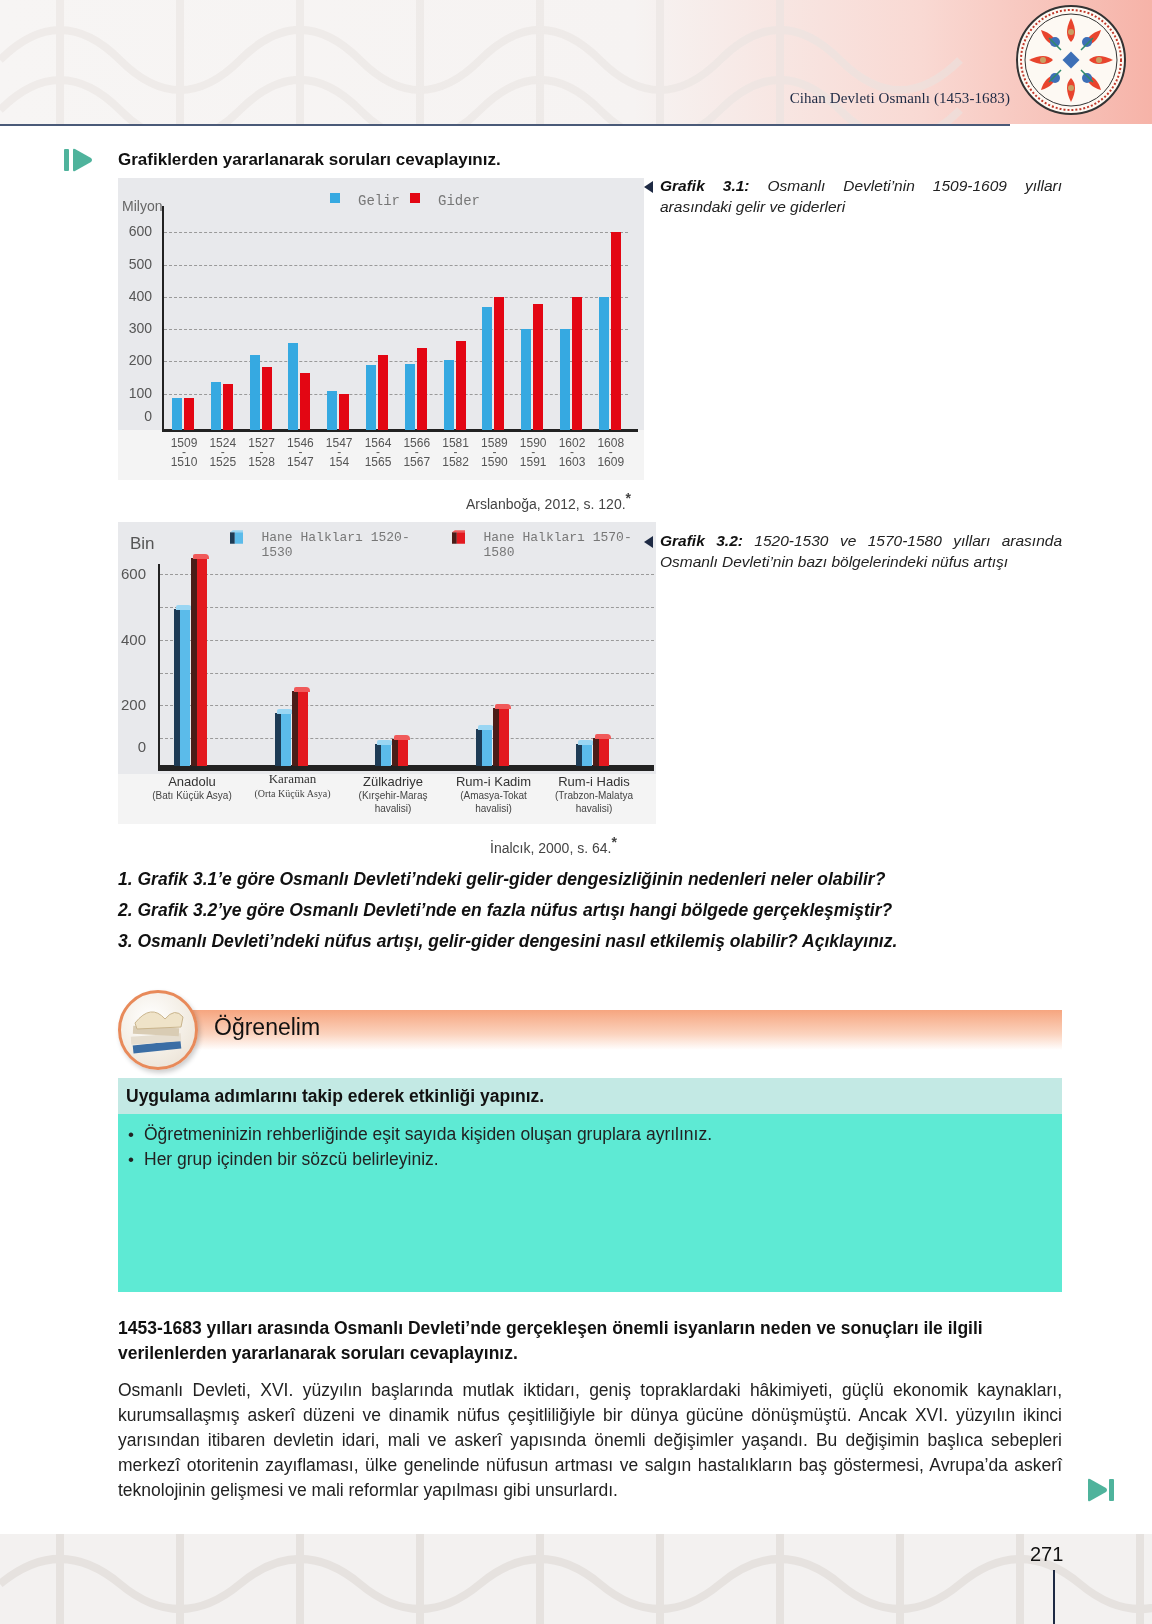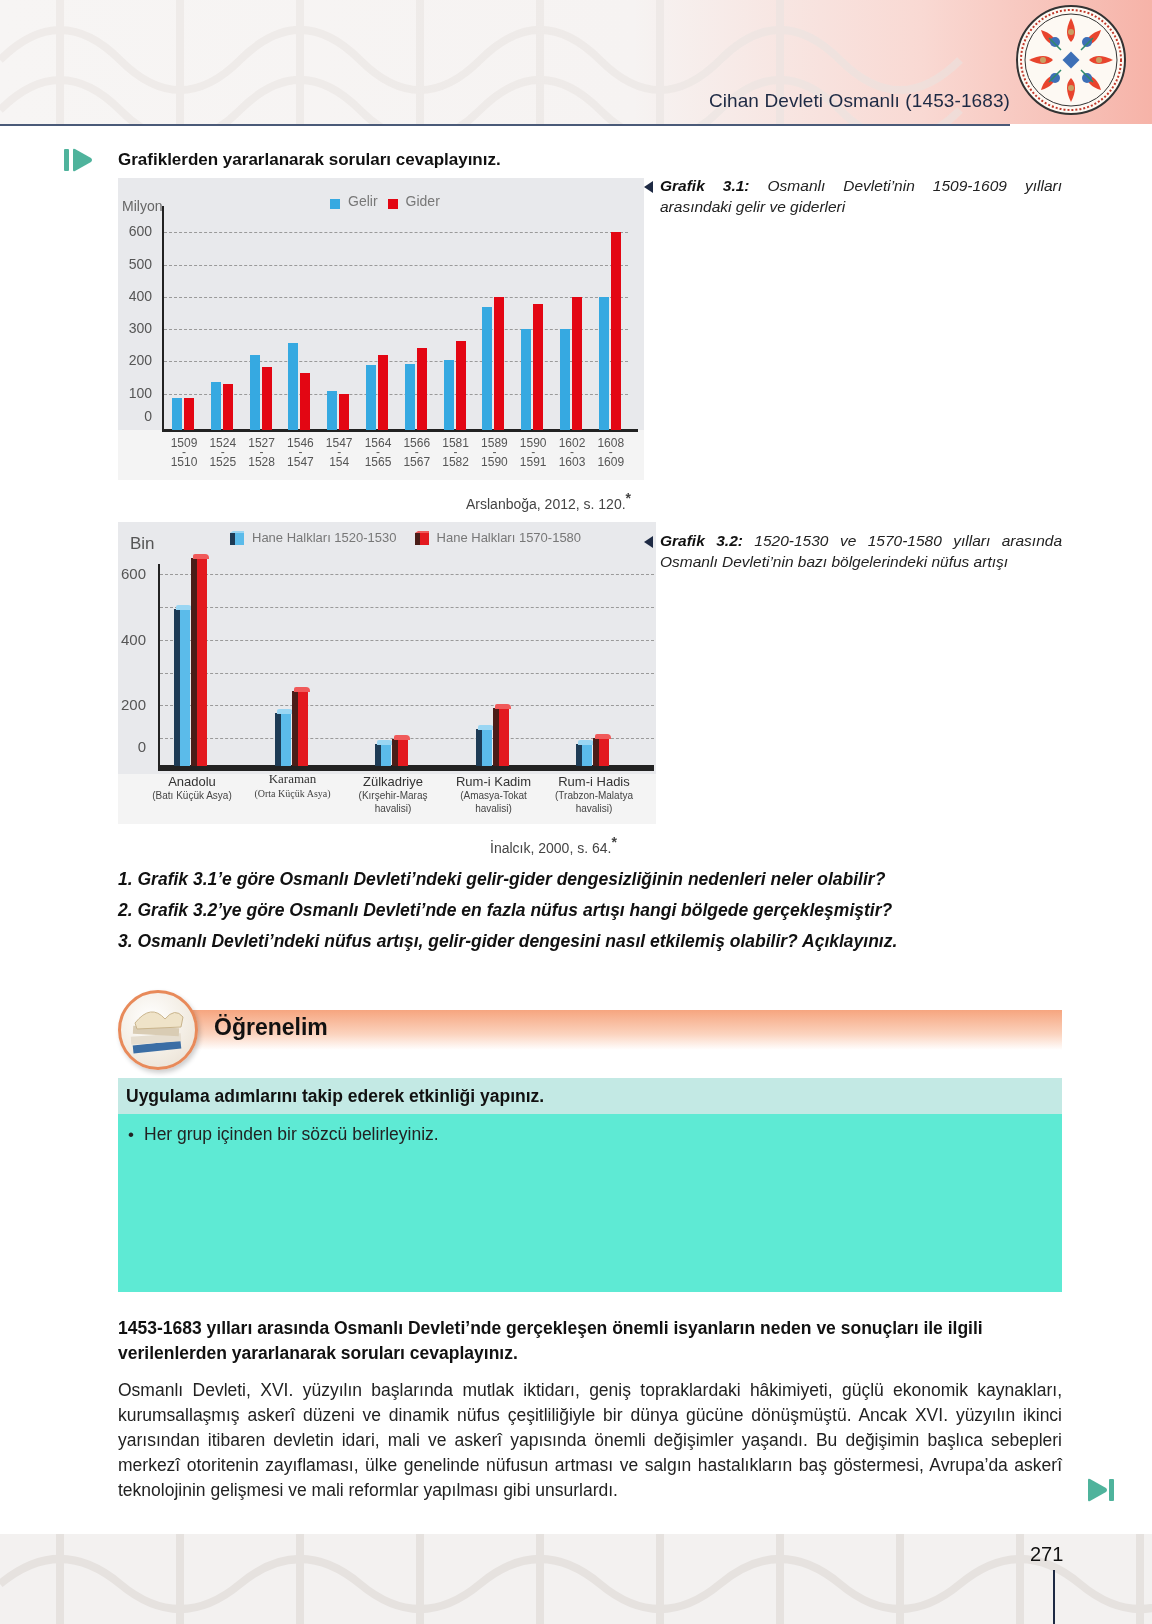--- a/index.html
+++ b/index.html
@@ -6,42 +6,42 @@
   html, body { width: 1152px; height: 1624px; background: #ffffff; overflow: hidden; }
   body { position: relative; font-family: "Liberation Sans", "DejaVu Sans", sans-serif; color: #1a1a1a; }
 
   .header-band {
     position: absolute; left: 0; top: 0; width: 1152px; height: 124px;
     background: linear-gradient(90deg, #f7f5f4 0%, #f6f3f2 55%, #f9d9d3 80%, #f6b3a8 100%);
     overflow: hidden;
   }
   .pattern { position: absolute; inset: 0; opacity: 0.55; }
   .header-title {
-    position: absolute; right: 142px; top: 90px; font-size: 19px; color: #1e2a44;
-    font-family: Liberation Sans, sans-serif; letter-spacing: 0.1px;
+    position: absolute; right: 142px; top: 90px; font-size: 15px; color: #1e2a44;
+    font-family: Liberation Serif, serif; letter-spacing: 0.1px;
   }
   .header-rule { position: absolute; left: 0; top: 124px; width: 1010px; height: 2px; background: #4a5a78; }
   .medallion { position: absolute; left: 1015px; top: 4px; width: 112px; height: 112px; }
 
   .footer-band {
     position: absolute; left: 0; top: 1534px; width: 1152px; height: 90px;
     background: #f3f1f0; overflow: hidden;
   }
   .page-number { position: absolute; left: 1030px; top: 1543px; font-size: 20px; color: #111; }
   .page-rule { position: absolute; left: 1053px; top: 1570px; width: 2px; height: 54px; background: #1e2a44; }
 
   .start-marker { position: absolute; left: 64px; top: 148px; width: 30px; height: 24px; }
   .intro-text { position: absolute; left: 118px; top: 150px; font-size: 17px; font-weight: bold; color: #111; }
 
   
   .chart1 { position: absolute; left: 118px; top: 178px; width: 526px; height: 302px; background: #e8e9ec; }
   .chart1-xband { position: absolute; left: 0; top: 252px; width: 526px; height: 50px; background: #f4f4f4; }
   .chart1 .unit { position: absolute; left: 4px; top: 20px; font-size: 14px; color: #666; }
   .chart1 .legend { position: absolute; left: 212px; top: 15px; font-size: 14px; color: #777; display: flex; gap: 10px; }
-  .legend-item { display: flex; align-items: flex-end; gap: 8px; }
+  .legend-item { display: flex; align-items: flex-start; gap: 18px; font-family: Liberation Mono, monospace; }
   .sw { display: inline-block; width: 10px; height: 10px; }
   .ytick { position: absolute; font-size: 14px; color: #555; text-align: right; width: 34px; }
   .gridline { position: absolute; border-top: 1px dashed #9a9a9a; height: 0; }
   .axis-y { position: absolute; width: 2px; background: #222; }
   .axis-x { position: absolute; height: 3px; background: #222; }
   .bar { position: absolute; bottom: 0; }
   .xlabel { position: absolute; font-size: 12px; color: #555; text-align: center; width: 40px; line-height: 14px; }
   .source { position: absolute; font-size: 14px; color: #444; }
   .source sup { font-weight: bold; font-size: 14px; }
 
@@ -61,21 +61,21 @@
   .cat-label { position: absolute; text-align: center; width: 100px; color: #333; }
   .cat-label .n { font-size: 13px; display: block; }
   .cat-label .s { font-size: 10px; color: #444; display: block; line-height: 13px; }
 
   .questions { position: absolute; left: 118px; top: 864px; width: 940px; }
   .q { font-size: 17.5px; font-weight: bold; font-style: italic; color: #111; line-height: 31px; }
 
   
   .learn-band { position: absolute; left: 160px; top: 1010px; width: 902px; height: 40px;
     background: linear-gradient(180deg, #f6a57f 0%, #fbd3be 60%, #ffffff 100%); }
-  .learn-title { position: absolute; left: 214px; top: 1014px; font-size: 23px; font-weight: bold; color: #111; }
+  .learn-title { position: absolute; left: 214px; top: 1014px; font-size: 23px; font-weight: normal; color: #111; }
   .learn-icon { position: absolute; left: 118px; top: 990px; width: 80px; height: 80px; border-radius: 50%;
     border: 3px solid #e88a5a; background: radial-gradient(circle at 40% 35%, #ffffff 0%, #f2ece2 60%, #e7ddd0 100%); box-shadow: 2px 3px 5px rgba(0,0,0,0.2); overflow: hidden; }
 
   .activity-box { position: absolute; left: 118px; top: 1078px; width: 944px; height: 214px; background: #5eead4; }
   .activity-head { position: absolute; left: 0; top: 0; width: 944px; height: 36px; background: #c3e9e4; }
   .activity-title { position: absolute; left: 8px; top: 8px; font-size: 17.5px; font-weight: bold; color: #111; }
   .activity-list { position: absolute; left: 8px; top: 44px; width: 920px; list-style: none; }
   .activity-list li { position: relative; padding-left: 18px; font-size: 17.5px; line-height: 25px; color: #222; text-align: justify; }
   .activity-list li::before { content: "\2022"; position: absolute; left: 2px; top: 0; font-size: 17px; }
 
@@ -384,20 +384,21 @@
     <path d="M14 30 Q30 10 44 26 Q54 14 62 24 L60 34 L16 36 Z" fill="#efe3c8" stroke="#c9b48c"></path>
   </svg>
 </div>
 <div class="learn-title">Öğrenelim</div>
 
 <div class="activity-box">
   <div class="activity-head">
     <div class="activity-title">Uygulama adımlarını takip ederek etkinliği yapınız.</div>
   </div>
   <ul class="activity-list">
+    <li>Öğretmeninizin rehberliğinde eşit sayıda kişiden oluşan gruplara ayrılınız.</li>
     <li>Her grup içinden bir sözcü belirleyiniz.</li>
   </ul>
 </div>
 
 <div class="task-text">1453-1683 yılları arasında Osmanlı Devleti’nde gerçekleşen önemli isyanların neden ve sonuçları ile ilgili verilenlerden yararlanarak soruları cevaplayınız.</div>
 <div class="body-text">Osmanlı Devleti, XVI. yüzyılın başlarında mutlak iktidarı, geniş topraklardaki hâkimiyeti, güçlü ekonomik kaynakları, kurumsallaşmış askerî düzeni ve dinamik nüfus çeşitliliğiyle bir dünya gücüne dönüşmüştü. Ancak XVI. yüzyılın ikinci yarısından itibaren devletin idari, mali ve askerî yapısında önemli değişimler yaşandı. Bu değişimin başlıca sebepleri merkezî otoritenin zayıflaması, ülke genelinde nüfusun artması ve salgın hastalıkların baş göstermesi, Avrupa’da askerî teknolojinin gelişmesi ve mali reformlar yapılması gibi unsurlardı.</div>
 
 <svg class="end-marker" viewBox="0 0 28 24">
   <path d="M1 2 Q1 0 3 1 L19 10 Q21 12 19 14 L3 23 Q1 24 1 22 Z" fill="#4fb39c"></path>
   <rect x="22" y="1" width="5" height="22" rx="1" fill="#4fb39c"></rect>

